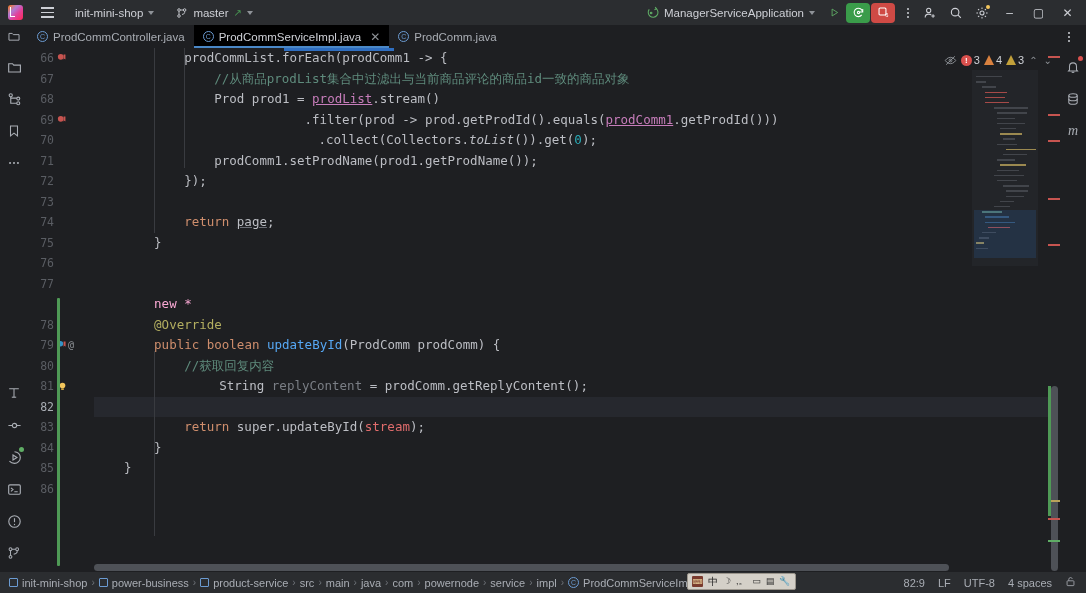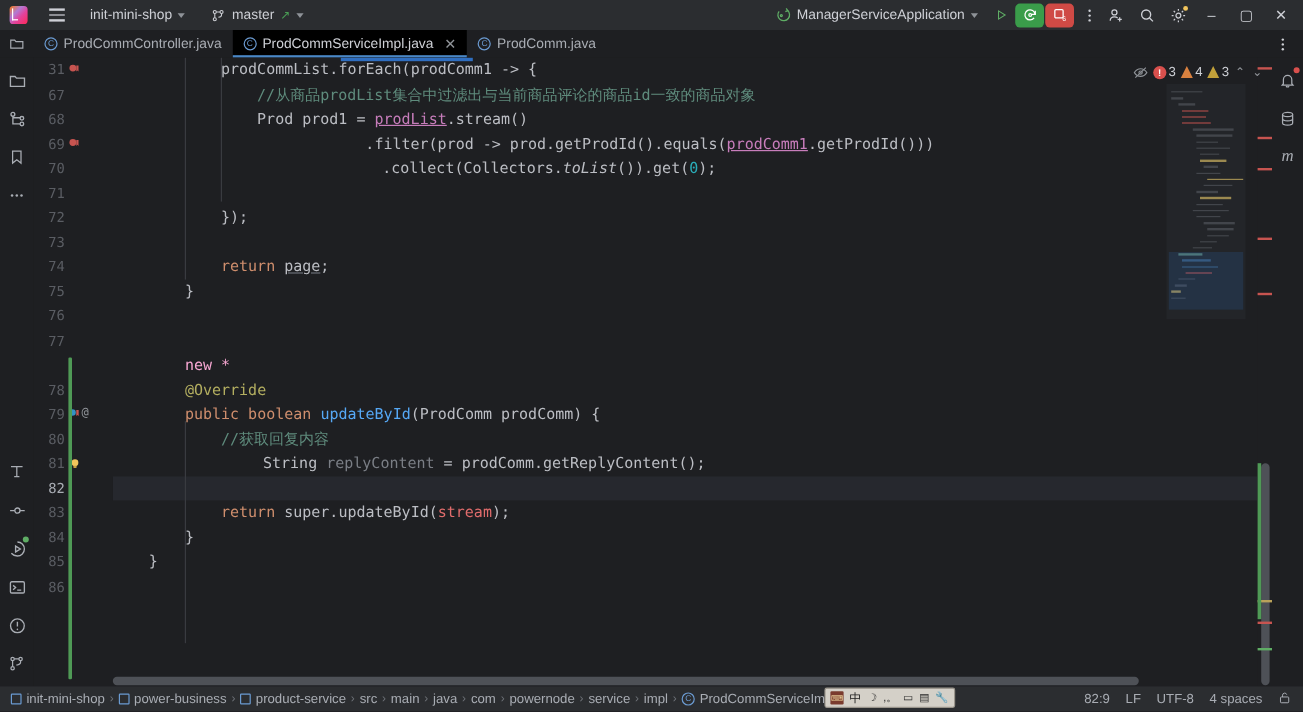--- a/index.html
+++ b/index.html
@@ -367,21 +367,21 @@
             <circle cx="4" cy="12.4" r="1.6"></circle>
             <circle cx="11.6" cy="3.6" r="1.6"></circle>
           <path d="M4 5.2v5.6M5.6 3.6h4.4M11.6 5.2v1.4c0 1.8-2 2.4-4 2.8"></path>
         </svg>
       </div>
     </div>
 
     <div class="editor">
       <div class="gutter" id="gutter">
           <div class="gline" style="top: 0px;">
-            <span class="num">31</span>
+            <span class="num">66</span>
             <span class="gmark">
               <svg width="10" height="10" viewBox="0 0 16 16">
                 <circle cx="6" cy="6" r="4.6" fill="#c75450"></circle>
                 <path d="M10.5 2.5h3v8l-1.5-1.4L10.5 10.5z" fill="#c75450"></path>
               </svg>
             </span>
           </div>
           <div class="gline" style="top: 20.5px;">
             <span class="num">67</span>
           </div>
@@ -466,20 +466,21 @@
           </div>
           <div class="chgbar" style="top: 250px; height: 268px;"></div>
         </div>
       <div class="codearea" id="codearea">
 
       <div class="cline" style="top: 0px; left: 90.16px;"><span class="txt">prodCommList.forEach(prodComm1 -&gt; {</span></div>
           <div class="cline" style="top: 20.5px; left: 120.24px;"><span class="cmt">//从商品prodList集合中过滤出与当前商品评论的商品id一致的商品对象</span></div>
           <div class="cline" style="top: 41px; left: 120.24px;"><span class="txt">Prod prod1 = </span><span class="fld ul-p">prodList</span><span class="txt">.stream()</span></div>
           <div class="cline" style="top: 61.5px; left: 210.48px;"><span class="txt">.filter(prod -&gt; prod.getProdId().equals(</span><span class="fld ul-p">prodComm1</span><span class="txt">.getProdId()))</span></div>
           <div class="cline" style="top: 82px; left: 210.48px; margin-left: 14px;"><span class="txt">.collect(Collectors.</span><span class="txt italic">toList</span><span class="txt">()).get(</span><span class="num2">0</span><span class="txt">);</span></div>
+          <div class="cline" style="top: 102.5px; left: 120.24px;"><span class="txt">prodComm1.setProdName(prod1.getProdName());</span></div>
           <div class="cline" style="top: 123px; left: 90.16px;"><span class="txt">});</span></div>
           <div class="cline" style="top: 143.5px; left: 30px;"></div>
           <div class="cline" style="top: 164px; left: 90.16px;"><span class="kw">return </span><span class="txt ul">page</span><span class="txt">;</span></div>
           <div class="cline" style="top: 184.5px; left: 60.08px;"><span class="txt">}</span></div>
           <div class="cline" style="top: 205px; left: 30px;"></div>
           <div class="cline" style="top: 225.5px; left: 30px;"></div>
           <div class="cline" style="top: 246px; left: 60.08px;"><span class="new-lbl">new *</span></div>
           <div class="cline" style="top: 266.5px; left: 60.08px;"><span class="anno">@Override</span></div>
           <div class="cline" style="top: 287px; left: 60.08px;"><span class="kw">public </span><span class="kw">boolean </span><span class="mth">updateById</span><span class="txt">(ProdComm prodComm) {</span></div>
           <div class="cline" style="top: 307.5px; left: 90.16px;"><span class="cmt">//获取回复内容</span></div>

